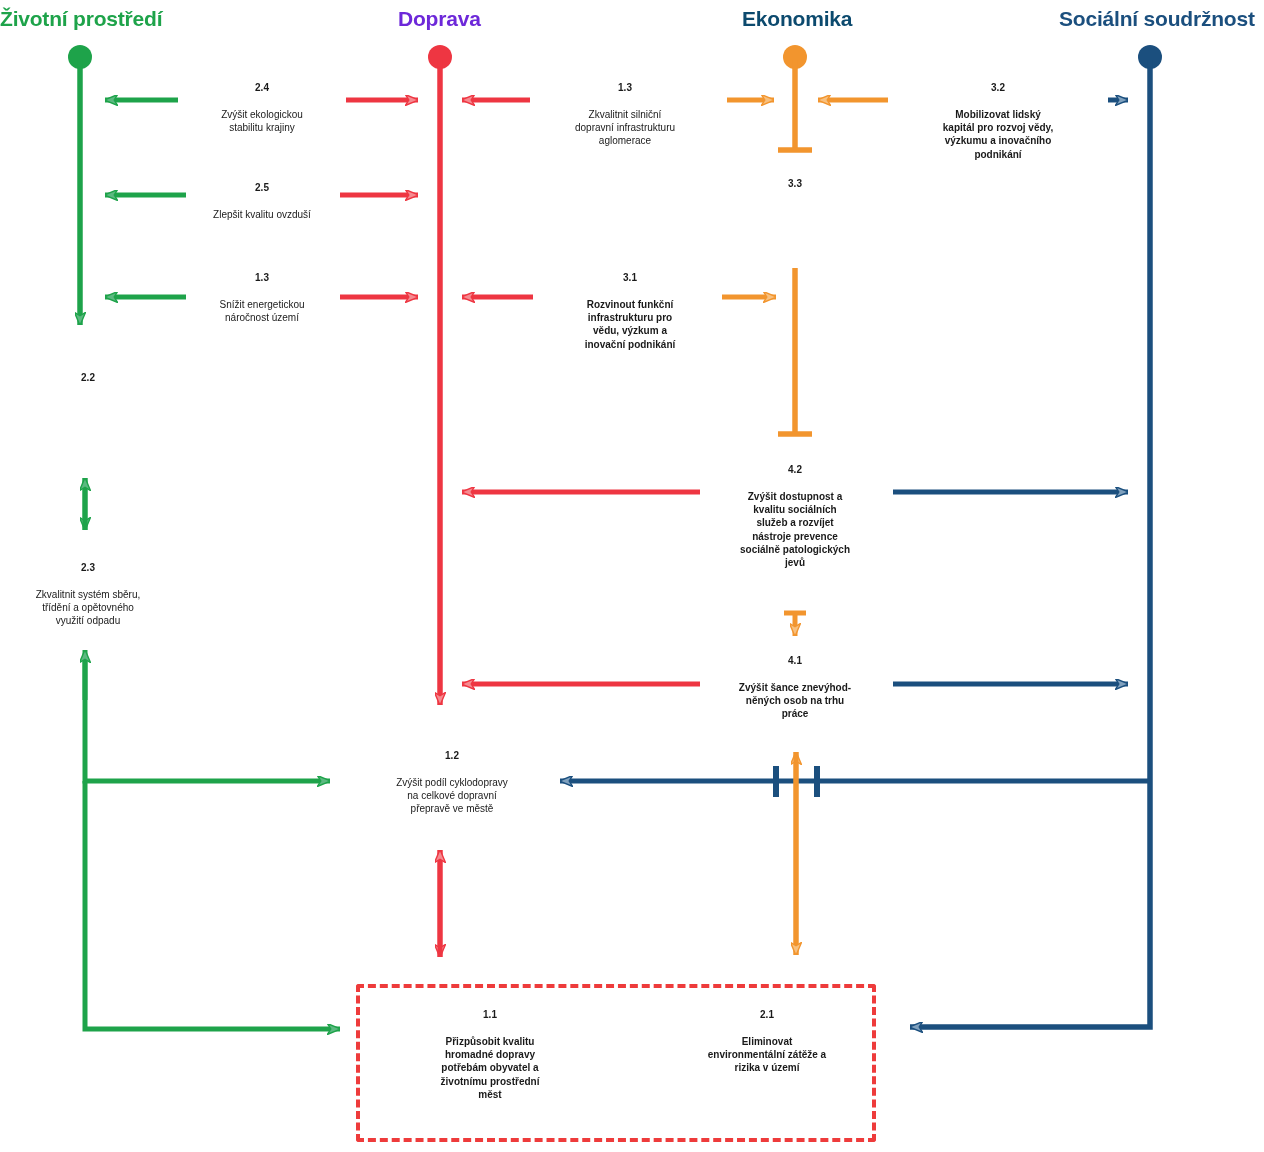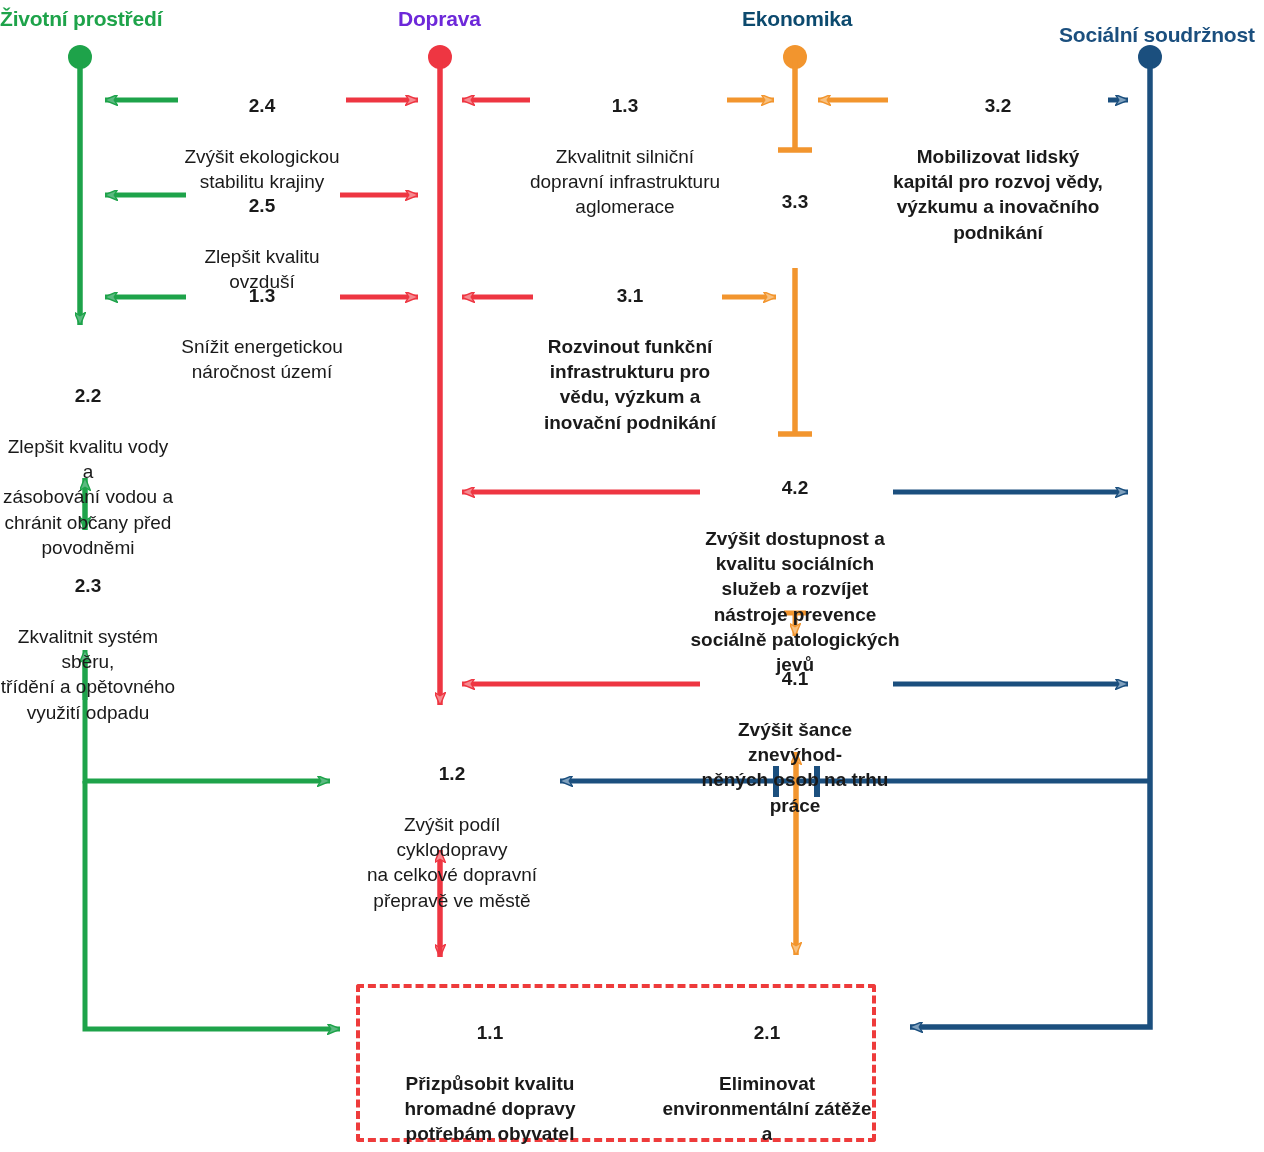--- a/index.html
+++ b/index.html
@@ -4,21 +4,21 @@
 <style>
   html,body{margin:0;padding:0;background:#ffffff;}
   body{width:1264px;height:1152px;font-family:"Liberation Sans",sans-serif;overflow:hidden;}
   #stage{position:relative;width:1264px;height:1152px;background:#fff;}
   svg.layer{position:absolute;left:0;top:0;width:1264px;height:1152px;}
   .pillar-title{
     position:absolute;font-weight:bold;font-size:21px;letter-spacing:-0.2px;
     white-space:nowrap;line-height:1;
   }
   .node{
-    position:absolute;text-align:center;font-size:19px;line-height:1.33;
+    position:absolute;text-align:center;font-size:10px;line-height:1.33;
     color:#1a1a1a;white-space:pre-line;
   }
   .node .num{font-weight:bold;display:block;}
   .node .lbl{display:block;}
   .node.bold .lbl{font-weight:bold;}
   .dashed-box{
     position:absolute;border:4px dashed #ee3b3b;border-radius:3px;
     box-sizing:border-box;background:transparent;
   }
 </style>
@@ -121,21 +121,21 @@
 
     <line x1="796" y1="955" x2="796" y2="752" stroke="#f2952e" stroke-width="5" marker-end="url(#ah-orange)"></line>
     <line x1="796" y1="752" x2="796" y2="955" stroke="#f2952e" stroke-width="5" marker-end="url(#ah-orange)"></line>
   </svg>
 
   <div class="dashed-box" style="left:356px;top:984px;width:520px;height:158px;"></div>
 
   <div class="pillar-title" style="left:0px;top:8px;color:#1ea34a;">Životní prostředí</div>
   <div class="pillar-title" style="left:398px;top:8px;color:#6d28d9;">Doprava</div>
   <div class="pillar-title" style="left:742px;top:8px;color:#0c4a6e;">Ekonomika</div>
-  <div class="pillar-title" style="left:1059px;top:24px;color:#1b4f7e;">Sociální soudržnost</div>
+  <div class="pillar-title" style="left:1059px;top:8px;color:#1b4f7e;">Sociální soudržnost</div>
 
   <div class="node" style="left:176px;top:68px;width:172px;">
     <span class="num">2.4</span>
     <span class="lbl">Zvýšit ekologickou
 stabilitu krajiny</span>
   </div>
 
   <div class="node" style="left:525px;top:68px;width:200px;">
     <span class="num">1.3</span>
     <span class="lbl">Zkvalitnit silniční
@@ -169,24 +169,20 @@
   <div class="node bold" style="left:535px;top:258px;width:190px;">
     <span class="num">3.1</span>
     <span class="lbl">Rozvinout funkční
 infrastrukturu pro
 vědu, výzkum a
 inovační podnikání</span>
   </div>
 
   <div class="node" style="left:0px;top:358px;width:176px;">
     <span class="num">2.2</span>
-    <span class="lbl">Zlepšit kvalitu vody a
-zásobování vodou a
-chránit občany před
-povodněmi</span>
   </div>
 
   <div class="node" style="left:0px;top:548px;width:176px;">
     <span class="num">2.3</span>
     <span class="lbl">Zkvalitnit systém sběru,
 třídění a opětovného
 využití odpadu</span>
   </div>
 
   <div class="node bold" style="left:688px;top:450px;width:214px;">

